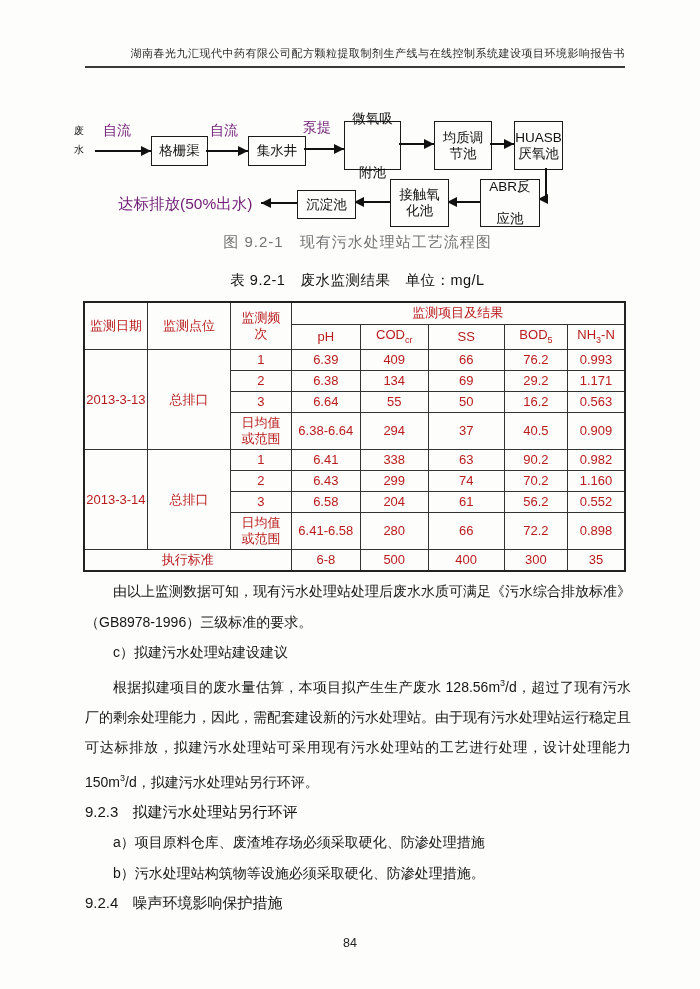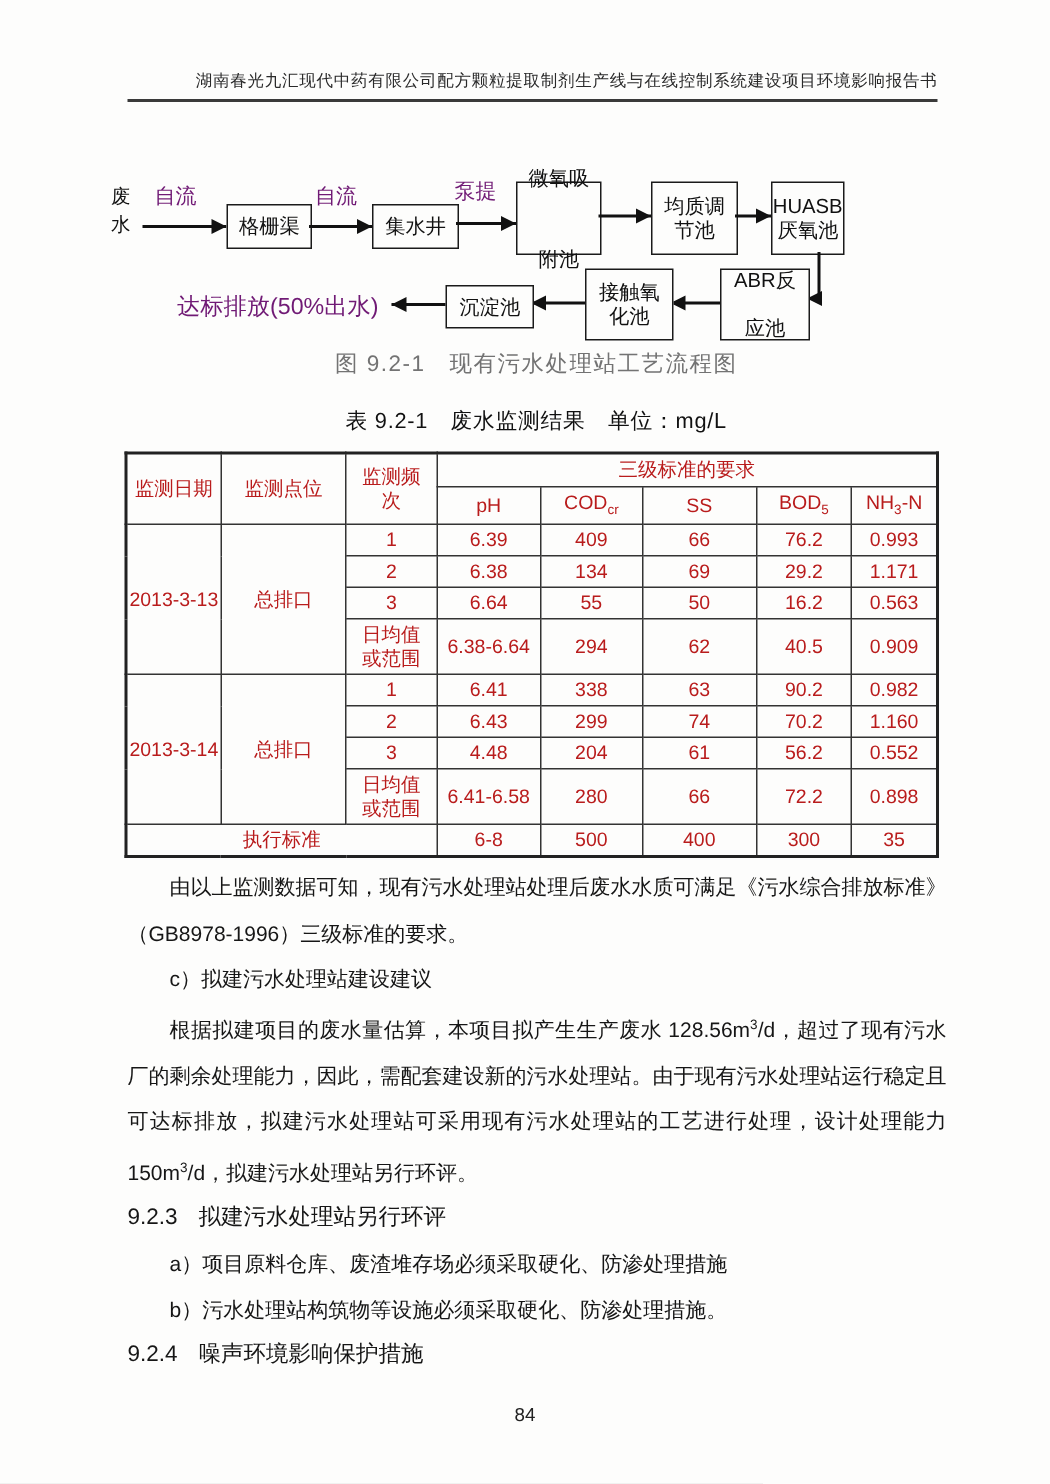--- a/index.html
+++ b/index.html
@@ -21,21 +21,21 @@
     padding-bottom:5px;
   }
   
   .diag{position:absolute;left:0;top:0;width:700px;height:260px;}
   .dbox{
     position:absolute;border:1.5px solid #1a1a1a;background:#fdfdfc;
     display:flex;flex-direction:column;align-items:center;justify-content:center;
     font-size:13.5px;line-height:16px;text-align:center;color:#111;
   }
   .dlabel{position:absolute;font-size:14px;color:#701a75;white-space:nowrap;}
-  .dsource{position:absolute;font-size:13px;line-height:19px;width:18px;color:#111;}
+  .dsource{position:absolute;font-size:10px;line-height:19px;width:18px;color:#111;}
   .harrow{position:absolute;height:2px;background:#111;}
   .harrow.right::after{
     content:"";position:absolute;right:0;top:-4px;width:0;height:0;
     border-left:10px solid #111;border-top:5px solid transparent;border-bottom:5px solid transparent;
   }
   .harrow.left::before{
     content:"";position:absolute;left:0;top:-4px;width:0;height:0;
     border-right:10px solid #111;border-top:5px solid transparent;border-bottom:5px solid transparent;
   }
   .varrow{position:absolute;width:2px;background:#111;}
@@ -166,21 +166,21 @@
         <col style="width:14.1%">
       <col style="width:11.7%">
         <col style="width:10.6%">
     </colgroup>
     <tbody>
         <tr class="h">
       <th rowspan="2">监测日期</th>
       <th rowspan="2">监测点位</th>
       <th rowspan="2" class="pre">监测频
 次</th>
-      <th colspan="5">三级标准的要求</th>
+      <th colspan="5">监测项目及结果</th>
     </tr>
     <tr class="h">
       <th>pH</th>
       <th><span>COD</span><sub>cr</sub></th>
       <th>SS</th>
       <th><span>BOD</span><sub>5</sub></th>
       <th><span>NH</span><sub>3</sub><span>-N</span></th>
     </tr>
 
     <tr class="r">
@@ -207,21 +207,21 @@
       <td>55</td>
       <td>50</td>
       <td>16.2</td>
       <td>0.563</td>
     </tr>
     <tr class="rr">
       <td class="pre">日均值
 或范围</td>
       <td>6.38-6.64</td>
       <td>294</td>
-      <td>62</td>
+      <td>37</td>
       <td>40.5</td>
       <td>0.909</td>
     </tr>
 
     <tr class="r">
       <td rowspan="4">2013-3-14</td>
       <td rowspan="4">总排口</td>
       <td>1</td>
       <td>6.41</td>
       <td>338</td>
@@ -232,21 +232,21 @@
     <tr class="r">
       <td>2</td>
       <td>6.43</td>
       <td>299</td>
       <td>74</td>
       <td>70.2</td>
       <td>1.160</td>
     </tr>
     <tr class="r">
       <td>3</td>
-      <td>4.48</td>
+      <td>6.58</td>
       <td>204</td>
       <td>61</td>
       <td>56.2</td>
       <td>0.552</td>
     </tr>
     <tr class="rr">
       <td class="pre">日均值
 或范围</td>
       <td>6.41-6.58</td>
       <td>280</td>

